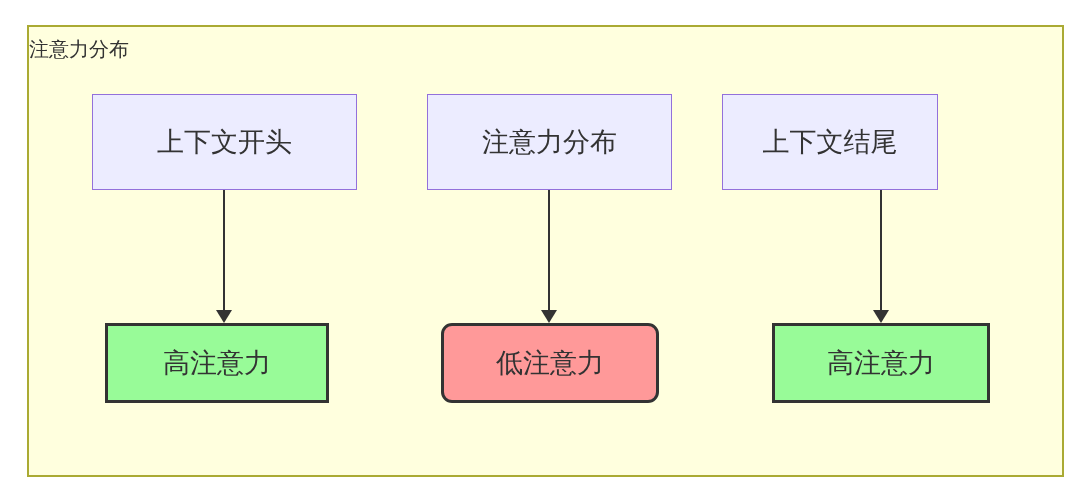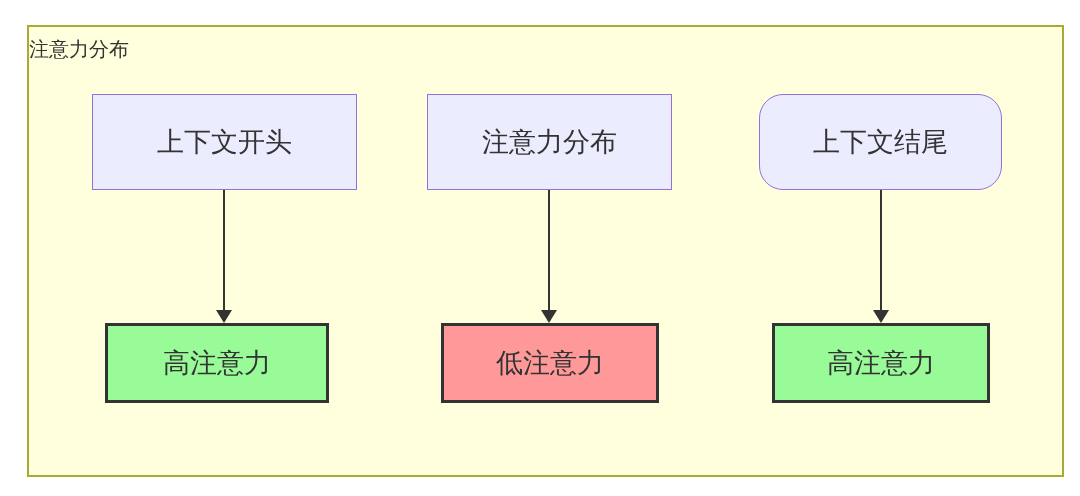--- a/index.html
+++ b/index.html
@@ -48,25 +48,25 @@
     border: 1.5px solid var(--source_border, #9370DB);
     top: 67px;
     height: 96px;
   }
   .target {
     top: 296px;
     height: 80px;
     border: 3px solid var(--target_border, #333333);
   }
   .target.high { background: var(--high_fill, #98FB98); }
-  .target.low  { background: var(--low_fill, #FF9999); }
+  .target.low  { background: var(--low_fill, #FF9999); border-radius: 11px; }
 
   .src1 { left: 63px;  width: 265px; }
   .src2 { left: 398px; width: 245px; }
-  .src3 { left: 730px; width: 243px; border-radius: 24px; }
+  .src3 { left: 693px; width: 216px; }
   .tgt1 { left: 76px;  width: 224px; }
   .tgt2 { left: 412px; width: 218px; }
   .tgt3 { left: 743px; width: 218px; }
 
   .arrow {
     position: absolute;
     top: 163px;
     height: 133px;
     width: 16px;
   }

